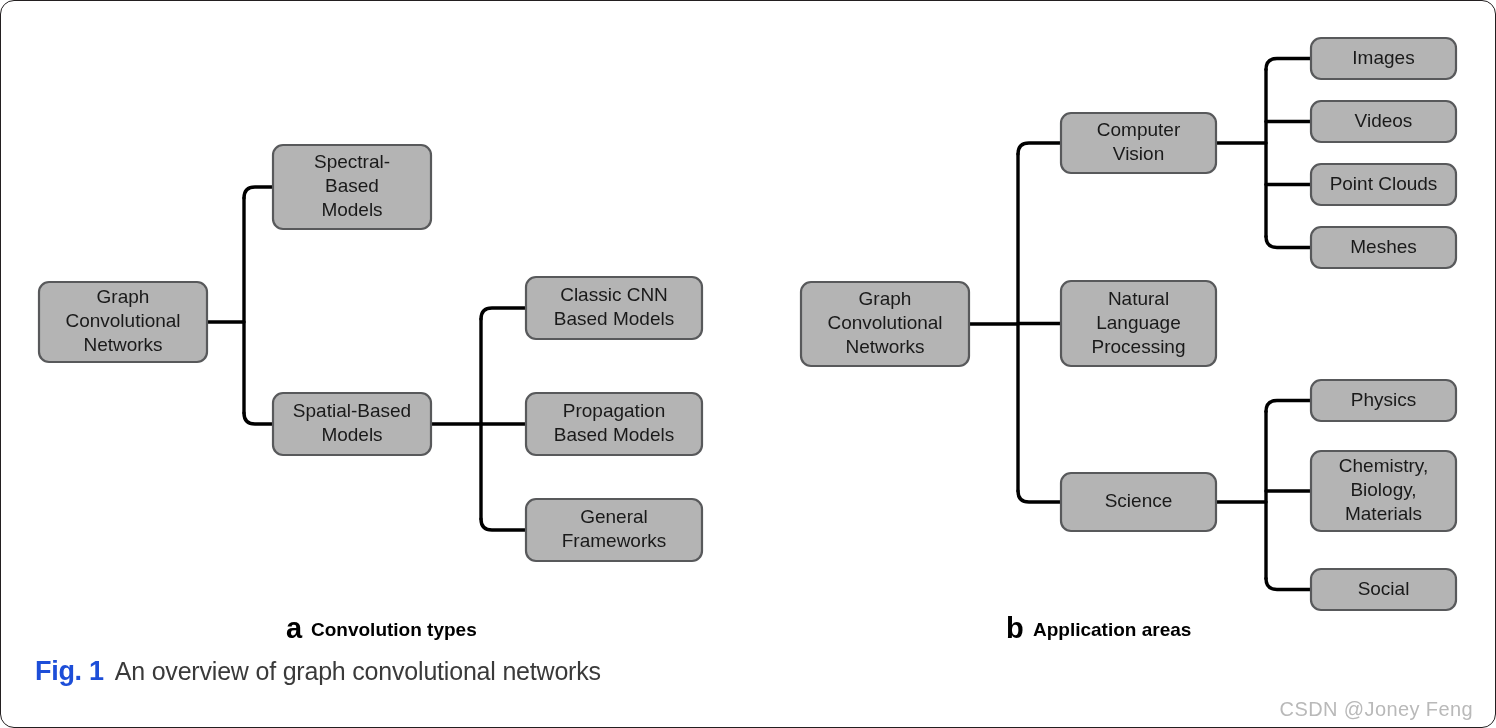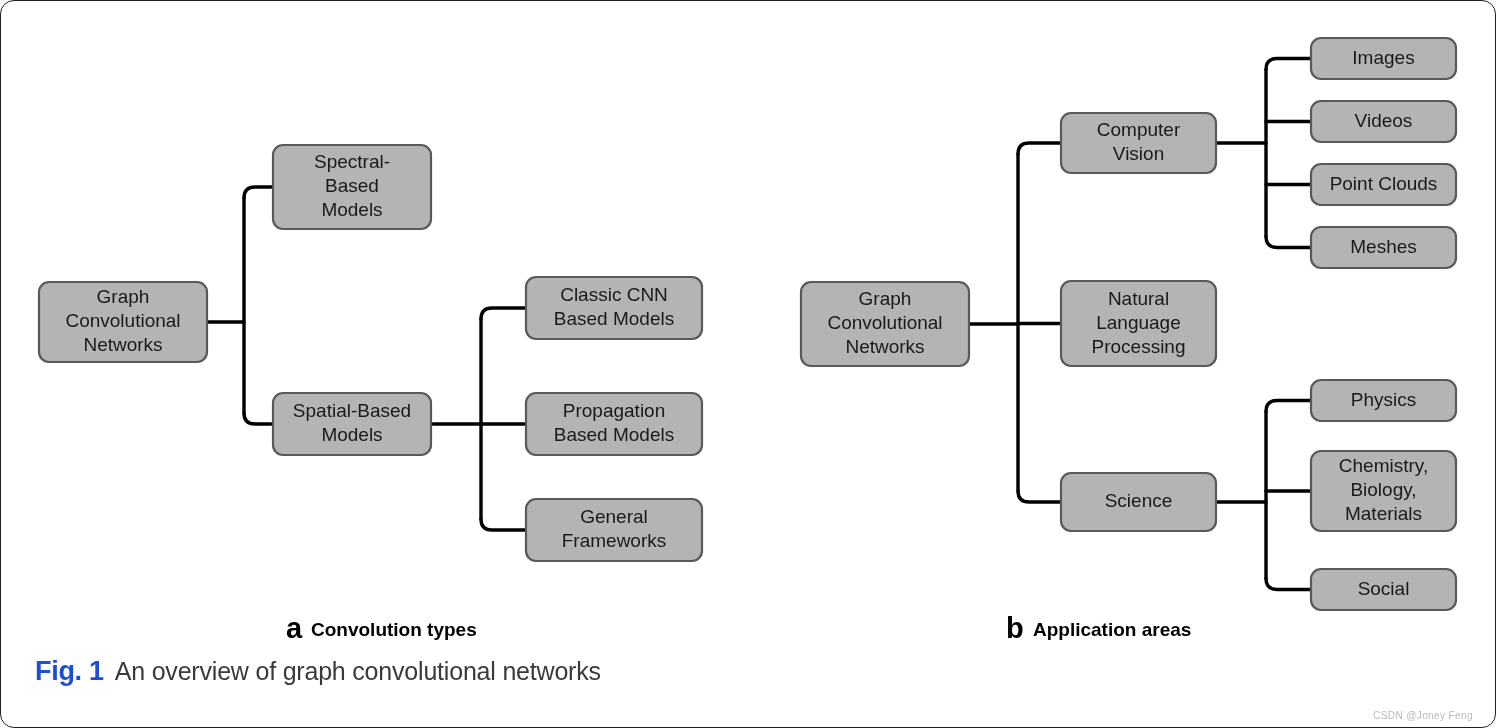--- a/index.html
+++ b/index.html
@@ -75,21 +75,21 @@
     font-size: 25px;
     color: #3a3a3a;
     margin-left: 11px;
     letter-spacing: -0.2px;
   }
   #watermark {
     position: absolute;
     right: 22px;
     bottom: 6px;
     font-family: "Liberation Sans", sans-serif;
-    font-size: 10px;
+    font-size: 20px;
     color: #b9b9b9;
     letter-spacing: 0.4px;
   }
 </style>
 </head>
 <body>
 
 <div id="figure-root">
 
   <svg id="diagram-svg" width="1496" height="728">

